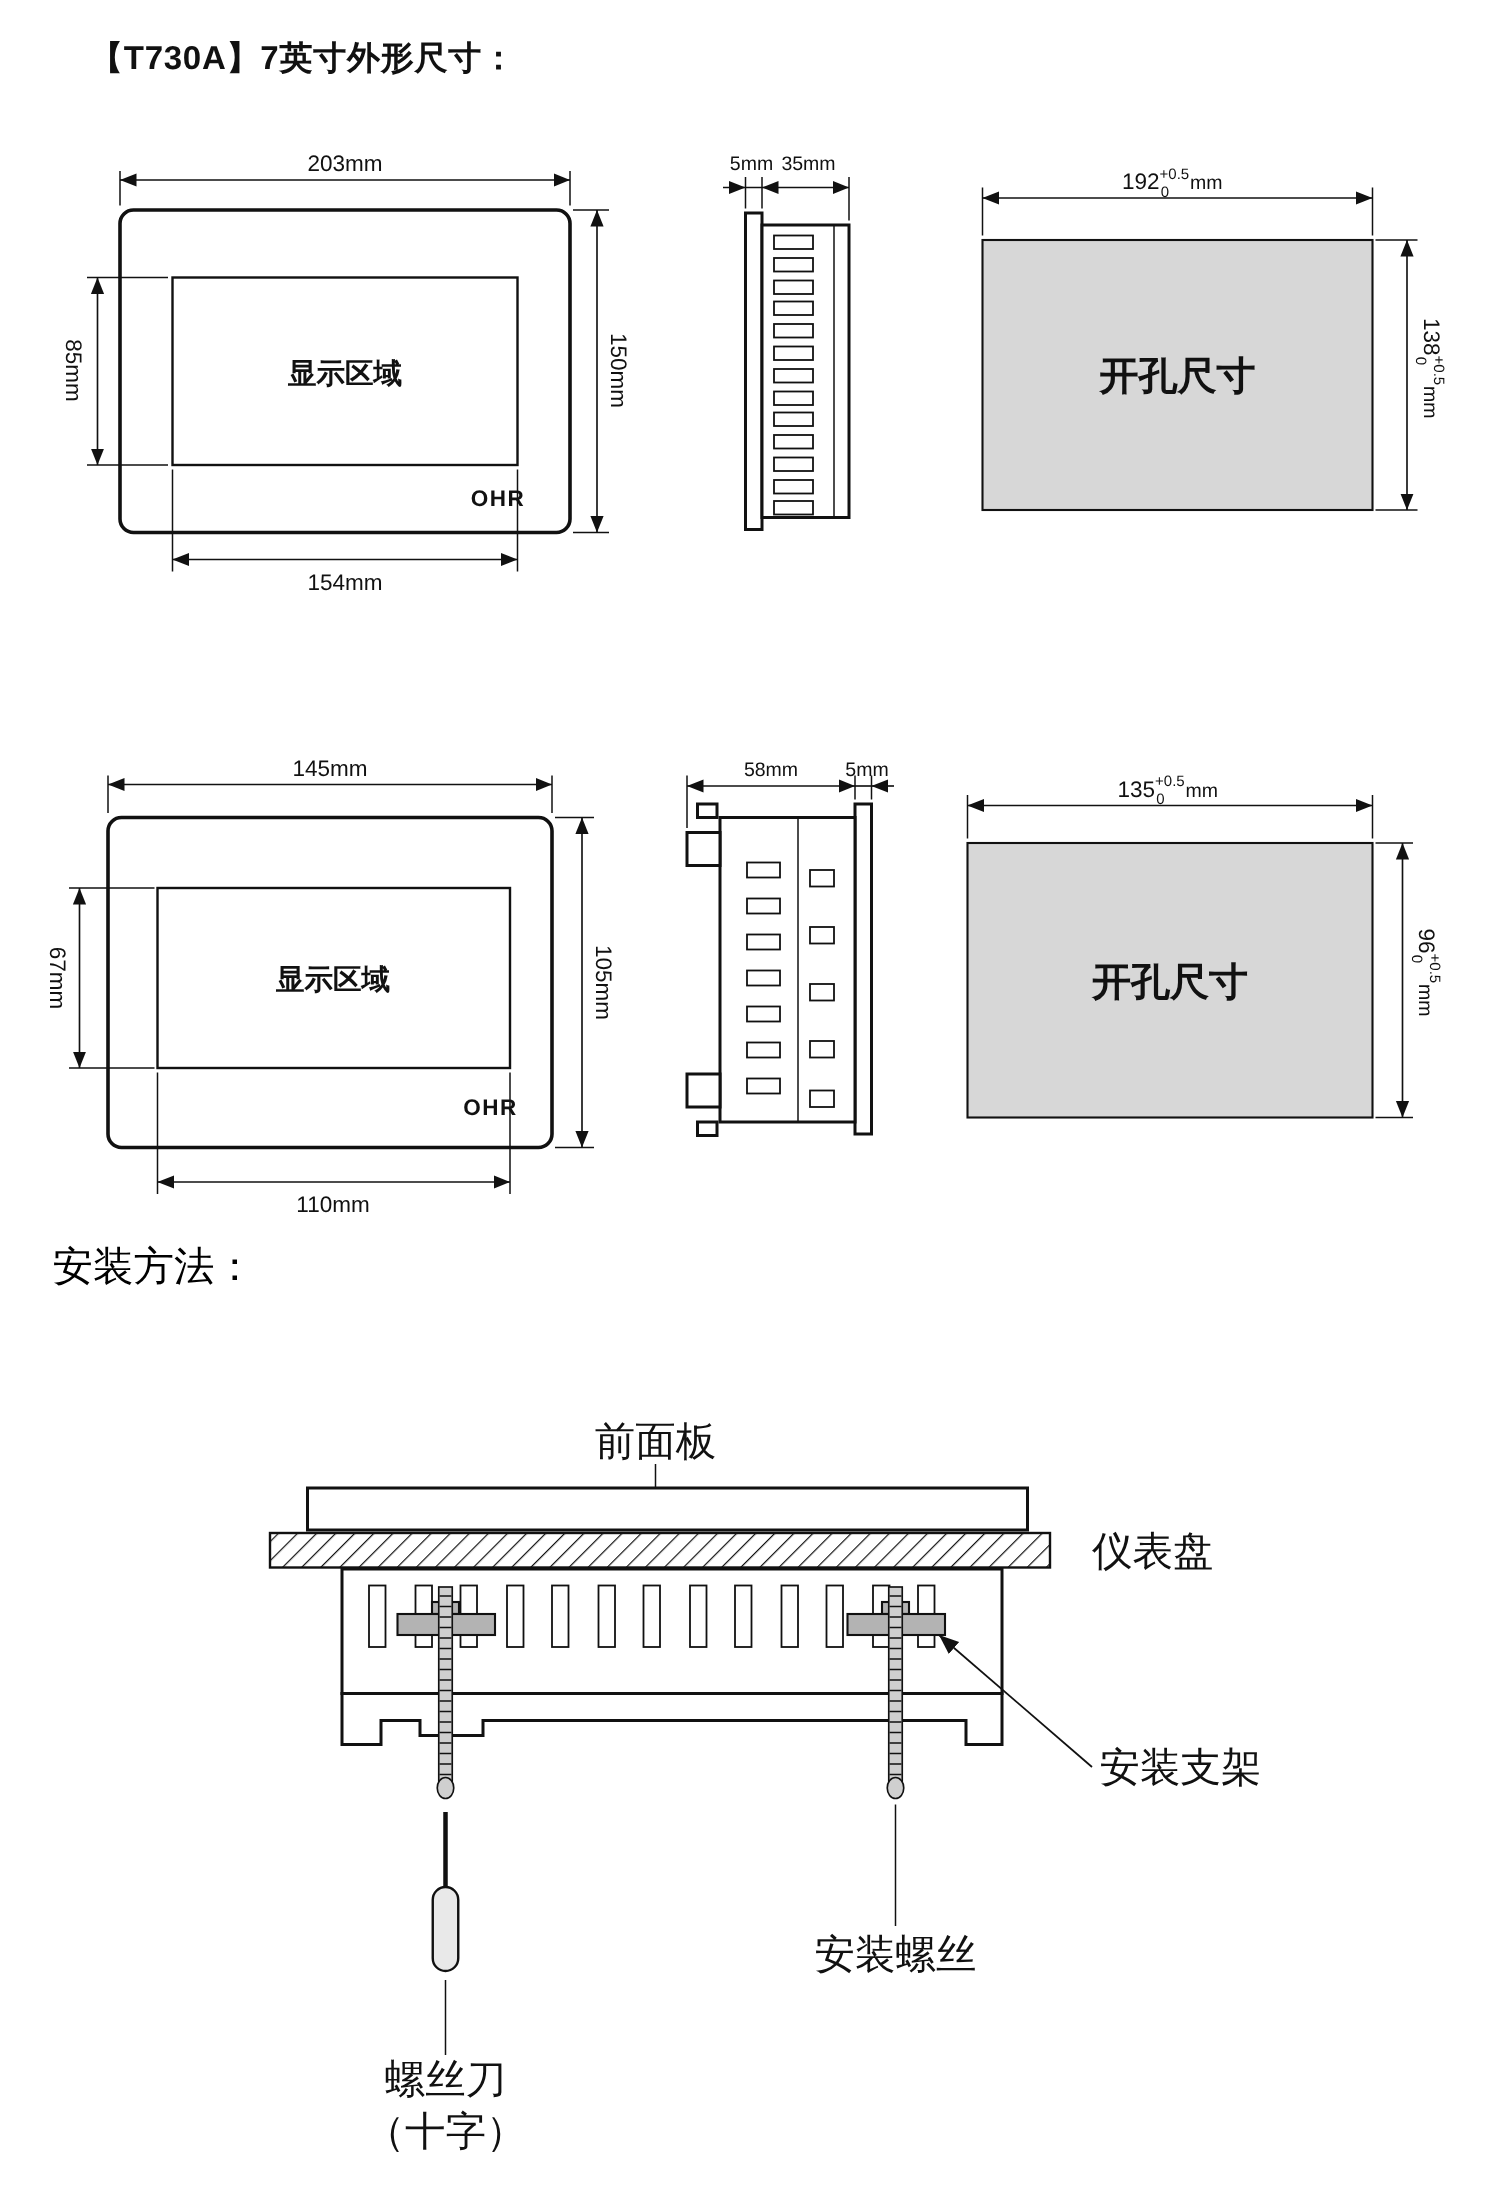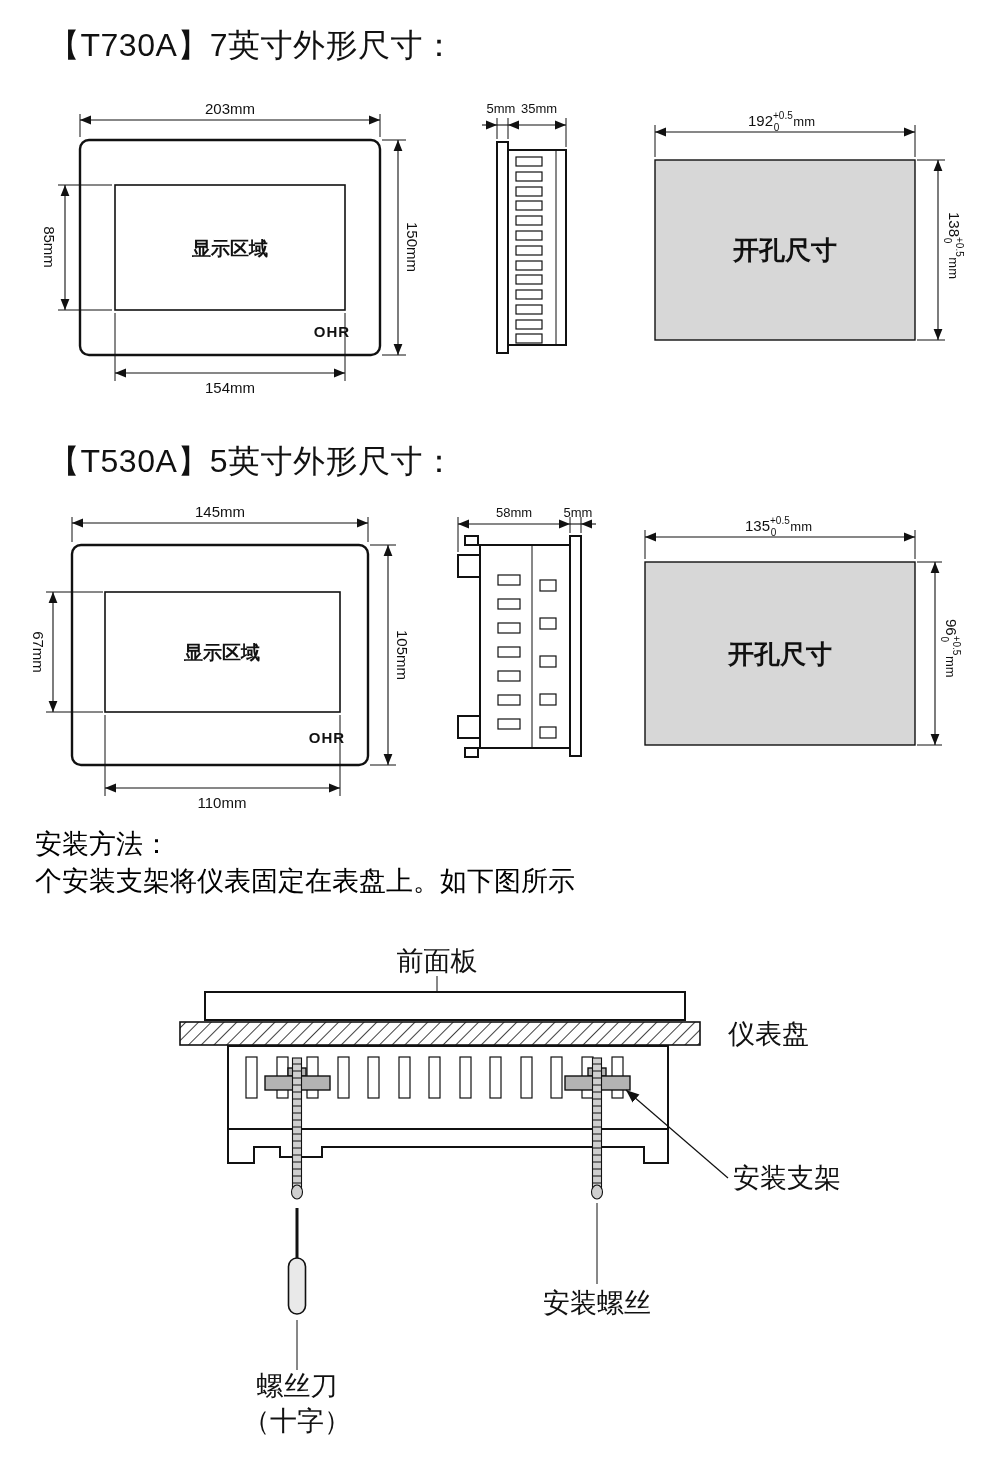--- a/index.html
+++ b/index.html
@@ -1,19 +1,19 @@
 <!DOCTYPE html>
 <html><head>
 <meta charset="utf-8">
 <style>
   * { margin:0; padding:0; box-sizing:border-box; }
   html,body { background:#fff; }
   .page { position:relative; width:990px; height:1459px; background:#fff; color:#111;
           font-family:"Liberation Sans",sans-serif; overflow:hidden; }
-  .sec-title { position:absolute; left:48px; font-weight:normal; font-size:32px;
+  .sec-title { position:absolute; left:60px; font-weight:bold; font-size:22px;
                font-family:"Liberation Sans",sans-serif; letter-spacing:.5px; }
   #title1 { top:24px; }
   #title2 { top:440px; }
   .install-text { position:absolute; left:35px; top:826px; width:930px;
                   font-family:"Liberation Serif",serif; font-size:27px; line-height:37px; color:#000; }
   .indent { text-indent:54px; }
   svg { position:absolute; left:0; display:block; }
   #svg1 { top:75px; }
   #svg2 { top:485px; }
   #svg3 { top:940px; }
@@ -124,21 +124,20 @@
         <line class="thin" x1="917" y1="85" x2="945" y2="85"></line>
           <line class="thin" x1="917" y1="265" x2="945" y2="265"></line>
         <line class="dimln" x1="938" y1="85" x2="938" y2="265" marker-start="url(#a1)" marker-end="url(#a1)"></line>
         <g transform="translate(953 175) rotate(90)">
           <text x="-38" y="4" class="dim"><tspan>138</tspan><tspan font-size="10" dy="-7">+0.5</tspan><tspan font-size="10" dx="-19" dy="12">0</tspan><tspan font-size="13" dx="14" dy="-5">mm</tspan></text>
         </g>
       </g>
     </g>
   </svg>
 
-  <div id="title2" class="sec-title">【T530A】5英寸外形尺寸：</div>
 
   <svg id="svg2" width="990" height="340" viewBox="0 0 990 340">
     <defs>
       <marker id="a2" viewBox="0 0 10 10" refX="10" refY="5" markerWidth="10" markerHeight="10" orient="auto-start-reverse">
         <path d="M0 1 L10 5 L0 9 Z" fill="#111"></path>
       </marker>
     </defs>
 
     <g>
       <rect class="ol" x="72" y="60" width="296" height="220" rx="9"></rect>
@@ -221,21 +220,20 @@
         <line class="dimln" x1="935" y1="77" x2="935" y2="260" marker-start="url(#a2)" marker-end="url(#a2)"></line>
         <g transform="translate(950 168) rotate(90)">
           <text x="-34" y="4" class="dim"><tspan>96</tspan><tspan font-size="10" dy="-7">+0.5</tspan><tspan font-size="10" dx="-19" dy="12">0</tspan><tspan font-size="13" dx="14" dy="-5">mm</tspan></text>
         </g>
       </g>
     </g>
   </svg>
 
   <div class="install-text">
     <div>安装方法：</div>
-    <div>个安装支架将仪表固定在表盘上。如下图所示</div>
   </div>
 
   <svg id="svg3" width="990" height="519" viewBox="0 0 990 519">
     <defs>
       <marker id="a3" viewBox="0 0 10 10" refX="10" refY="5" markerWidth="11" markerHeight="11" orient="auto">
         <path d="M0 1 L10 5 L0 9 Z" fill="#111"></path>
       </marker>
       <pattern id="hatch" patternUnits="userSpaceOnUse" width="9" height="9" patternTransform="rotate(45)">
         <line x1="0" y1="0" x2="0" y2="9" stroke="#111" stroke-width="1.6"></line>
       </pattern>

